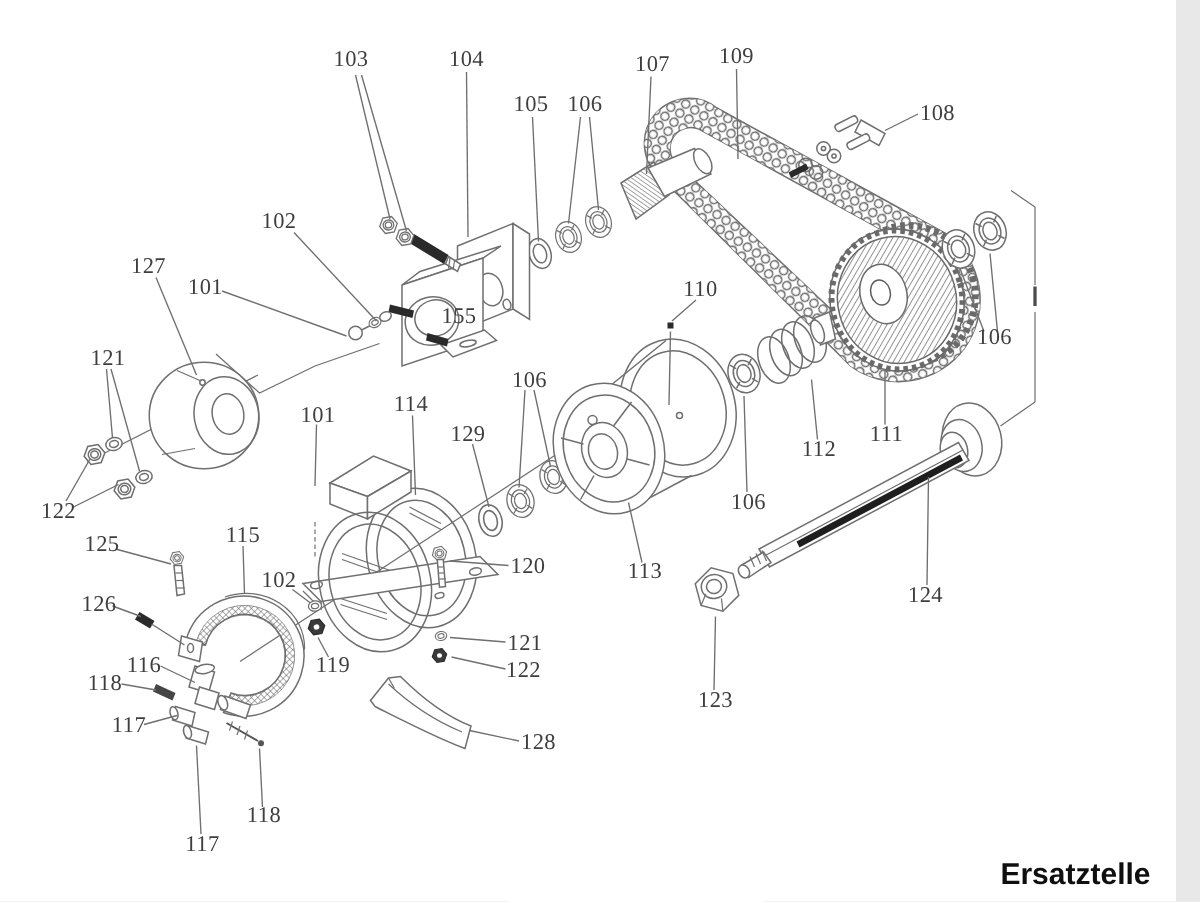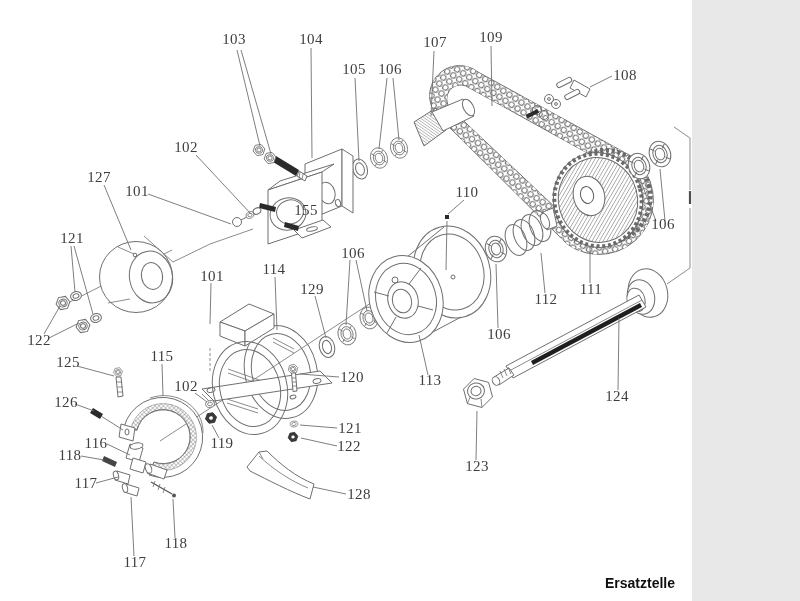--- a/index.html
+++ b/index.html
@@ -4,37 +4,37 @@
 <style>
   :root{
     --background:#ffffff;
     --line:#6f6f6f;
     --dark:#2a2a2a;
     --label:#3e3e3e;
     --title:#0f0f0f;
   }
   html,body{margin:0;padding:0;background:#e8e8e8;}
   .stage{
-    position:relative;width:692px;height:601px;background:var(--background);
+    position:relative;width:784px;height:601px;background:var(--background);
     overflow:hidden;font-family:"Liberation Sans",sans-serif;
   }
   svg{position:absolute;left:0;top:0;}
   .ln{fill:none;stroke:var(--line);stroke-width:1;}
   .thin{fill:none;stroke:var(--line);stroke-width:0.8;}
   .wh{fill:#ffffff;stroke:var(--line);stroke-width:1;}
   .dk{fill:var(--dark);stroke:none;}
   .leader{fill:none;stroke:var(--line);stroke-width:0.9;}
   text.callout{
     font-family:"Liberation Serif",serif;font-size:15px;fill:var(--label);
     text-anchor:middle;letter-spacing:0.3px;
   }
   .drawing-title{
     position:absolute;right:17px;bottom:7px;text-align:right;
     font-family:"Liberation Sans",sans-serif;font-weight:bold;
-    font-size:14px;line-height:21px;color:var(--title);
+    font-size:20px;line-height:21px;color:var(--title);
   }
 </style>
 </head>
 <body>
 
 <div class="stage">
 <svg width="800" height="601" viewBox="0 0 800 601">
   <defs>
     <pattern id="hatch" width="3.2" height="3.2" patternUnits="userSpaceOnUse" patternTransform="rotate(45)">
       <line x1="0" y1="0" x2="0" y2="3.2" stroke="#4d4d4d" stroke-width="0.8"></line>

